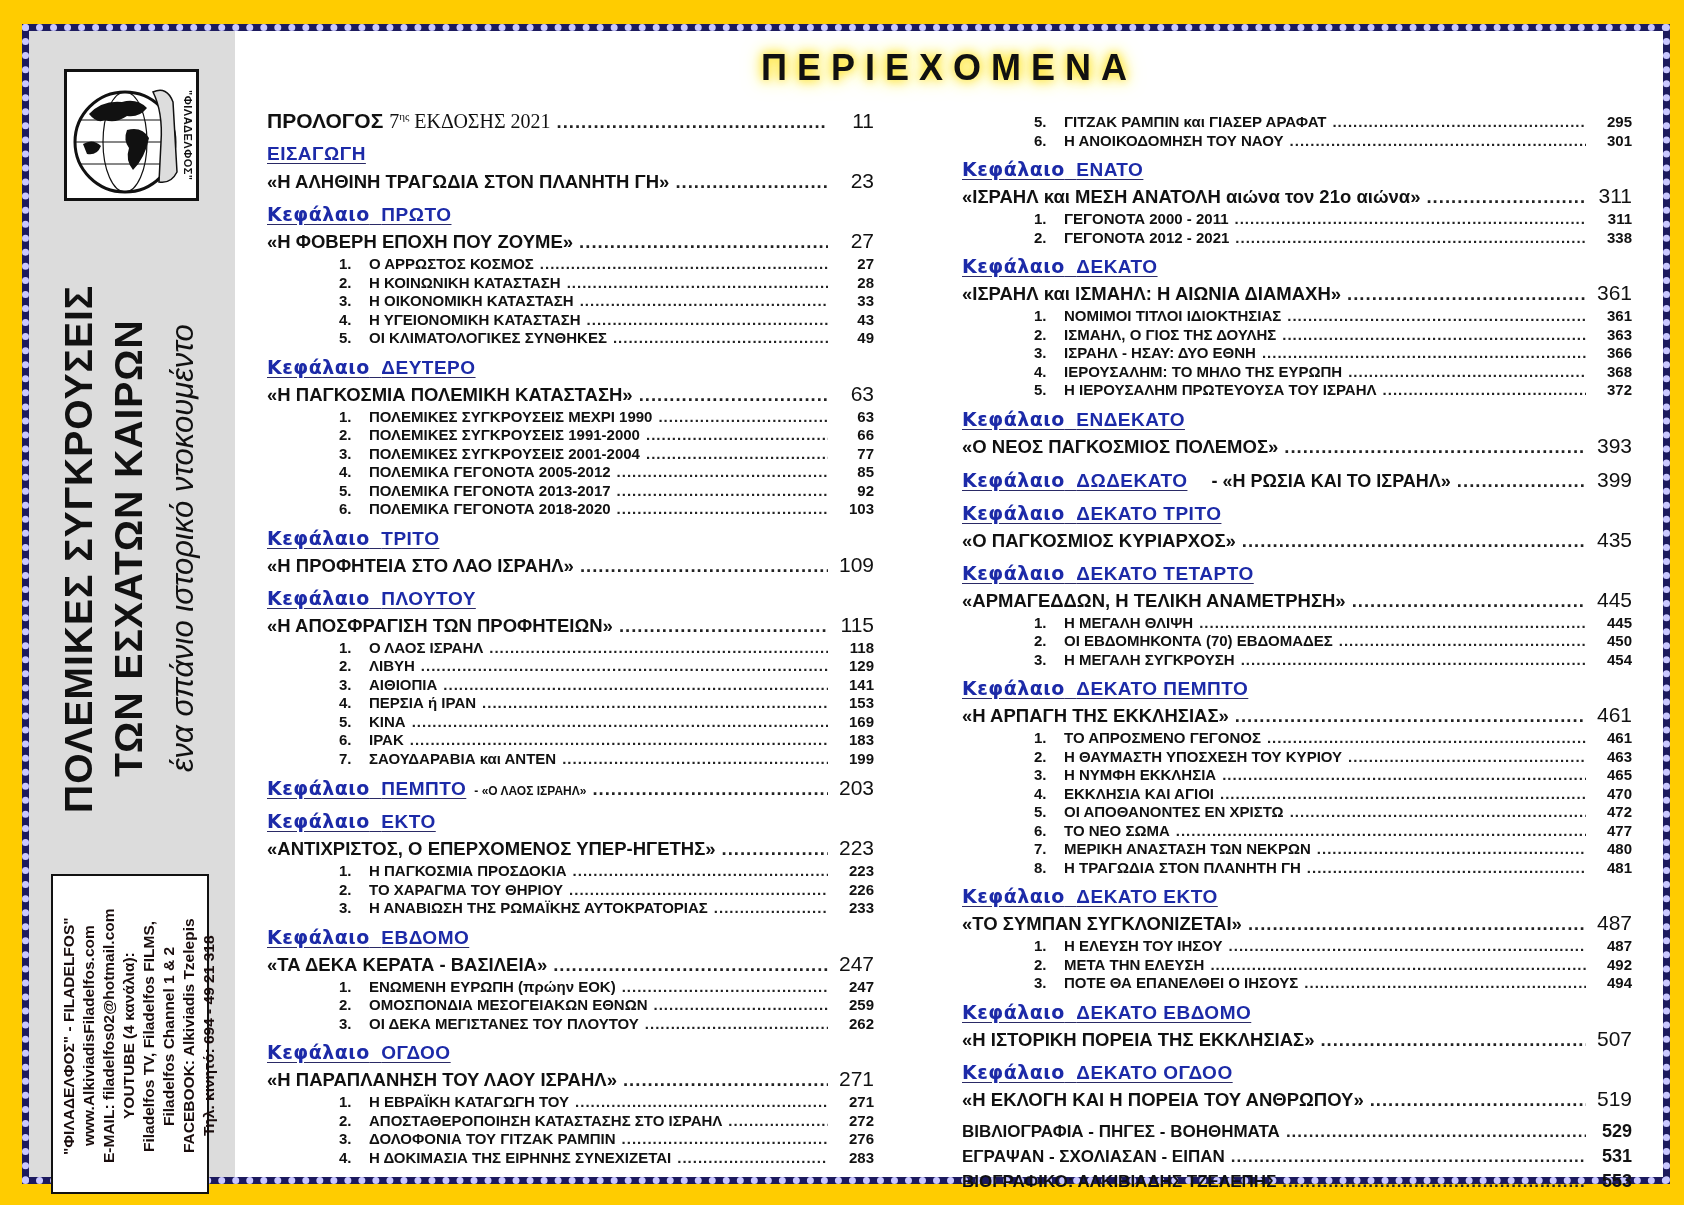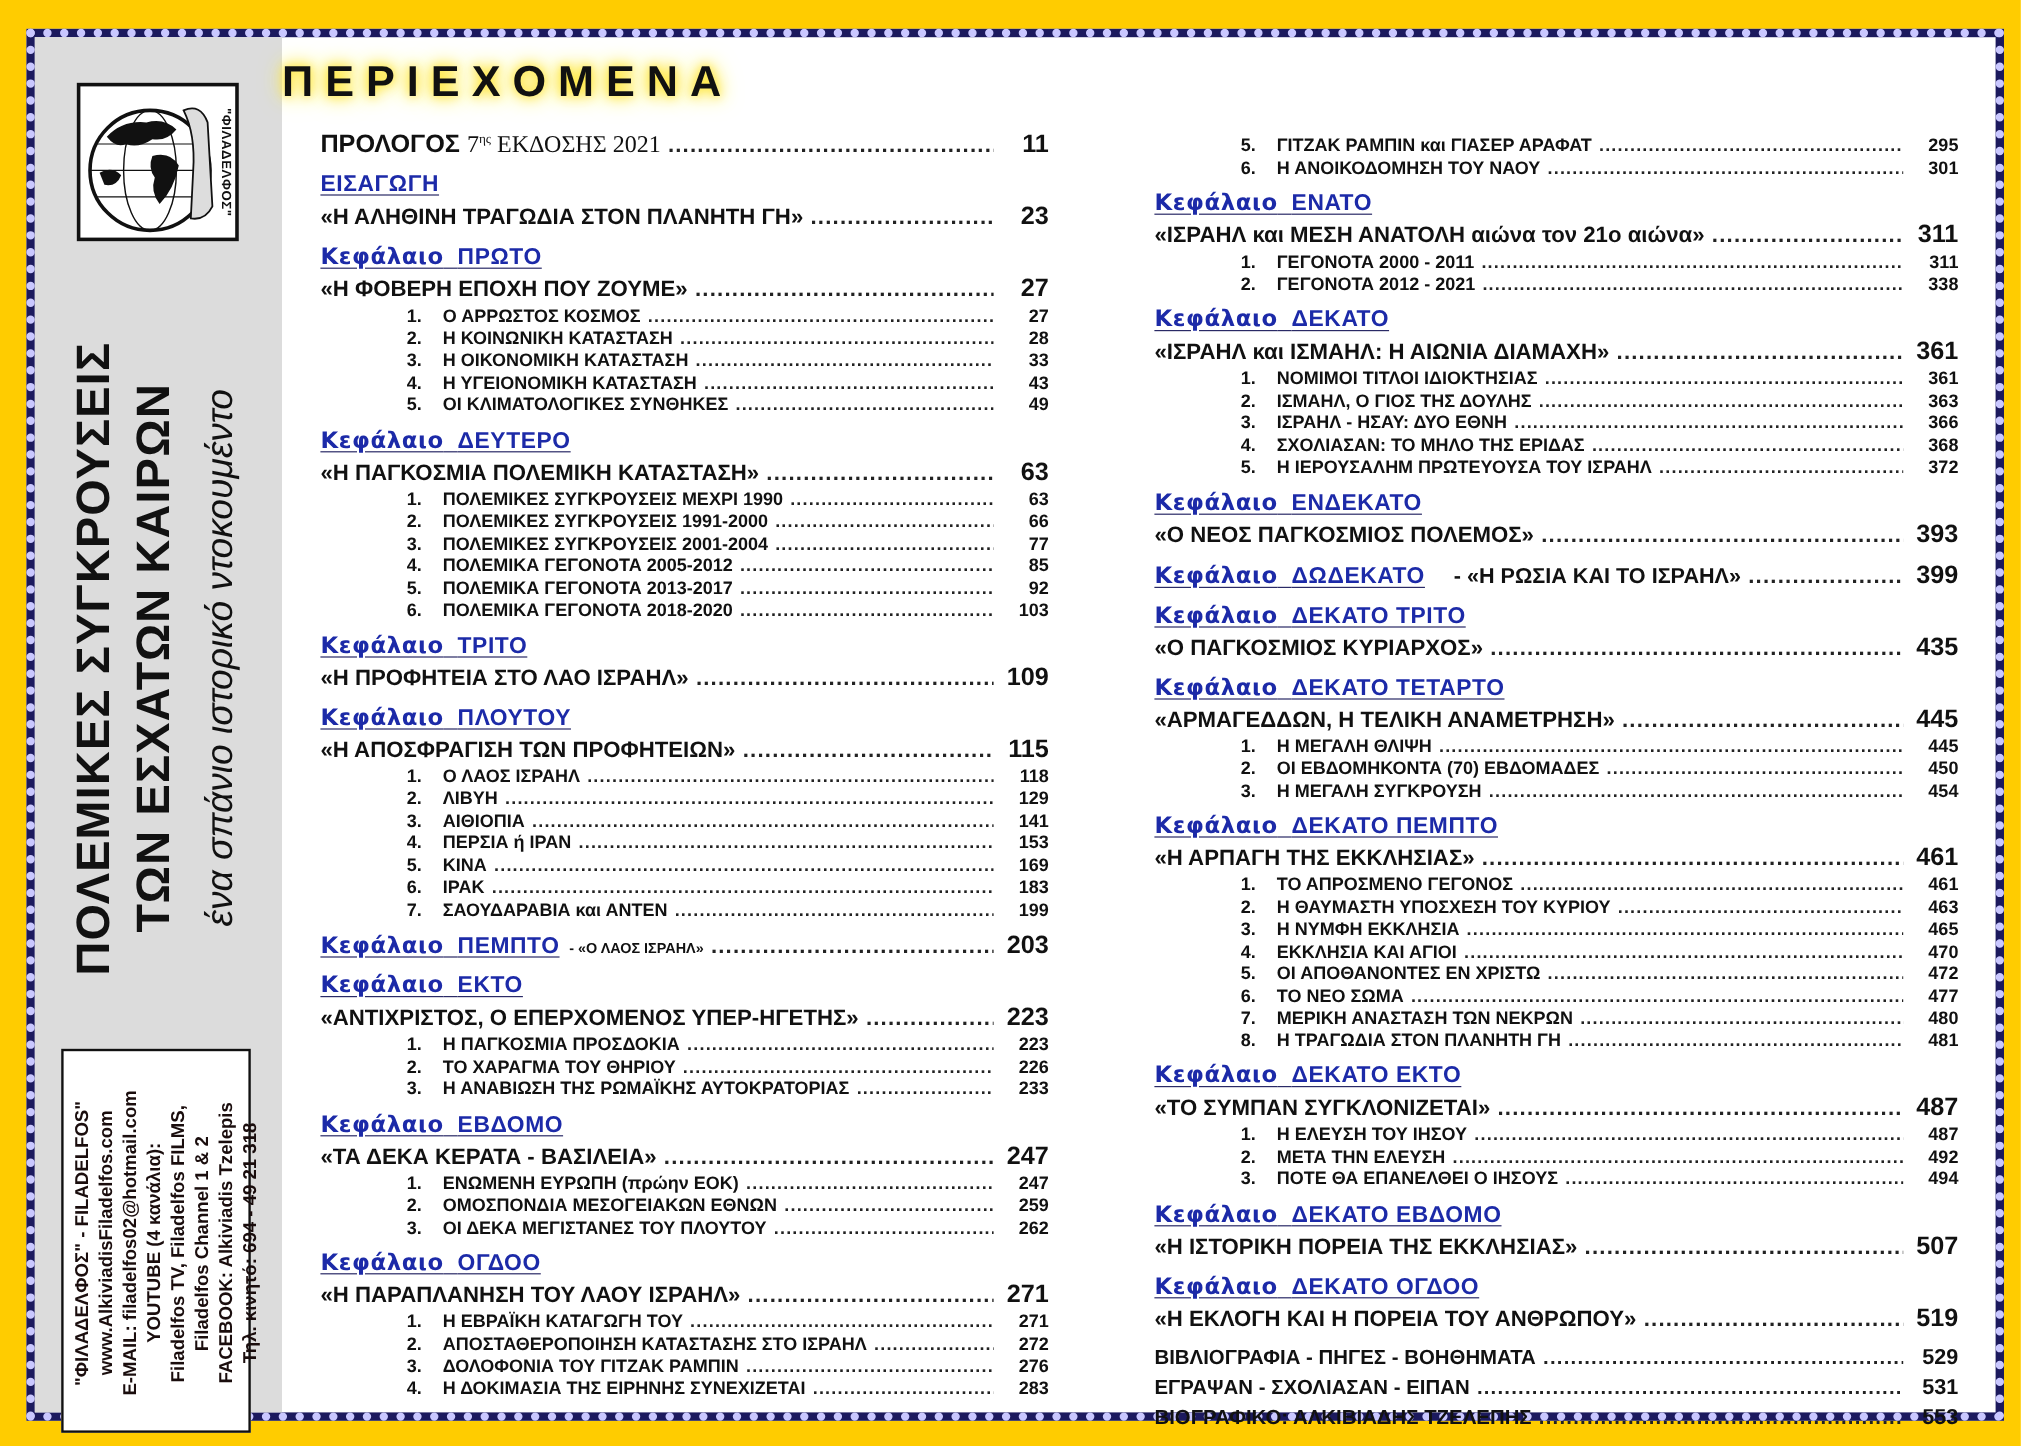--- a/index.html
+++ b/index.html
@@ -48,37 +48,37 @@
       position: absolute; left: 22px; top: 843px; width: 158px; height: 320px;
       border: 2px solid #111; background: #fff;
     }
     .contact-inner {
       position: absolute; left: 0; top: 0; width: 158px; height: 320px;
       writing-mode: vertical-rl; transform: rotate(180deg);
       font-weight: bold; font-size: 15.5px; line-height: 20px;
       text-align: center; white-space: nowrap; padding: 4px 6px; color: #1a0d0d;
     }
     .title {
-      position: absolute; left: 206px; right: 0; top: 16px; 
+      position: absolute; left: 206px; right: 0; top: 16px; text-align: center;
       font-size: 36px; font-weight: bold; letter-spacing: 10px; color: #111;
       text-shadow: 0 0 8px #ffe63b, 0 0 14px #ffe63b, 0 0 20px #fff36a;
     }
     .col { position: absolute; top: 78px; }
     .col-left { left: 238px; width: 607px; }
     .col-right { left: 933px; width: 670px; top: 82px; }
     .row { display: flex; align-items: baseline; white-space: nowrap; }
     .row .txt { flex: 0 0 auto; }
     .row .dots {
       flex: 1 1 auto; overflow: hidden; margin: 0 6px; color: #222;
       letter-spacing: 1px;
     }
     .row .dots::after { content: "..........................................................................................................................................................................................................................................................................................................................................................................."; }
     .row .pg { flex: 0 0 auto; text-align: right; }
     .main-row { font-size: 18.5px; font-weight: bold; height: 26px; }
-    .main-row .pg { font-size: 21px; font-weight: 700; width: 40px; }
+    .main-row .pg { font-size: 21px; font-weight: 400; width: 40px; }
     .sub-row { font-size: 15px; font-weight: bold; height: 18.5px; padding-left: 72px; }
     .sub-row .num { width: 30px; display: inline-block; }
     .sub-row .pg { width: 40px; font-weight: bold; }
     .chap {
       font-size: 19px; font-weight: bold; color: #1c2aa8;
       text-decoration: underline; text-decoration-color: #2a2a66; text-underline-offset: 3px;
       letter-spacing: 0.5px; height: 26px; display: inline-block;
     }
     .chap .kef { font-family: "DejaVu Sans", sans-serif; letter-spacing: 0.5px; }
     .prologue .txt { font-size: 21px; font-weight: 900; }
@@ -412,21 +412,21 @@
         <span class="txt"><span class="num">2.</span><span>ΙΣΜΑΗΛ, Ο ΓΙΟΣ ΤΗΣ ΔΟΥΛΗΣ</span></span>
         <span class="dots"></span>
         <span class="pg">363</span>
       </div>
       <div class="row sub-row">
         <span class="txt"><span class="num">3.</span><span>ΙΣΡΑΗΛ - ΗΣΑΥ: ΔΥΟ ΕΘΝΗ</span></span>
         <span class="dots"></span>
         <span class="pg">366</span>
       </div>
       <div class="row sub-row">
-        <span class="txt"><span class="num">4.</span><span>ΣΧΟΛΙΑΣΑΝ: ΤΟ ΜΗΛΟ ΤΗΣ ΕΡΙΔΑΣ</span></span>
+        <span class="txt"><span class="num">4.</span><span>ΙΕΡΟΥΣΑΛΗΜ: ΤΟ ΜΗΛΟ ΤΗΣ ΕΥΡΩΠΗ</span></span>
         <span class="dots"></span>
         <span class="pg">368</span>
       </div>
       <div class="row sub-row">
         <span class="txt"><span class="num">5.</span><span>Η ΙΕΡΟΥΣΑΛΗΜ ΠΡΩΤΕΥΟΥΣΑ ΤΟΥ ΙΣΡΑΗΛ</span></span>
         <span class="dots"></span>
         <span class="pg">372</span>
       </div>
       <div>
         <div class="gap"></div>

